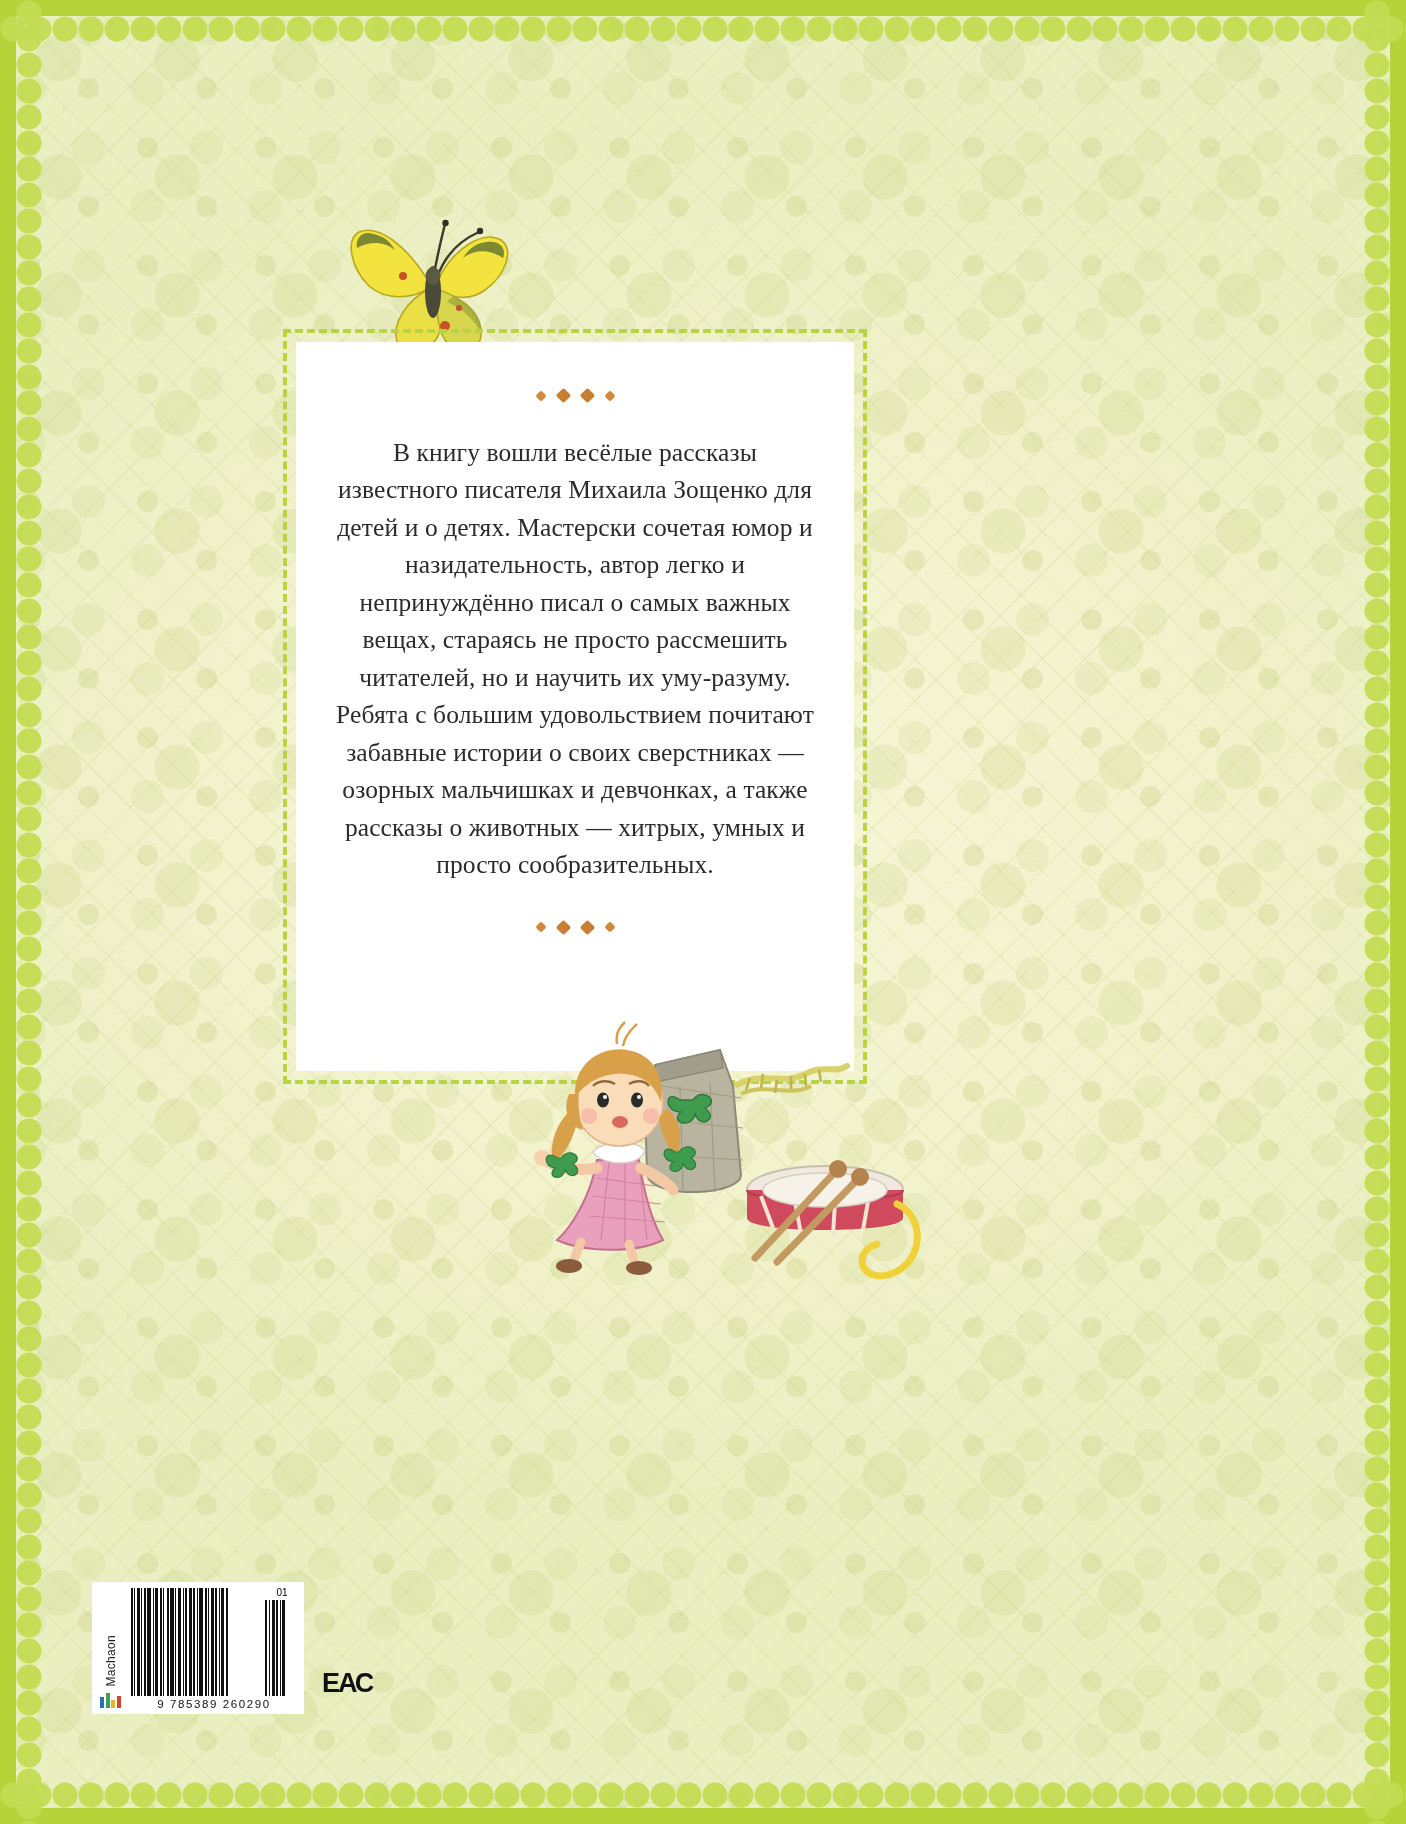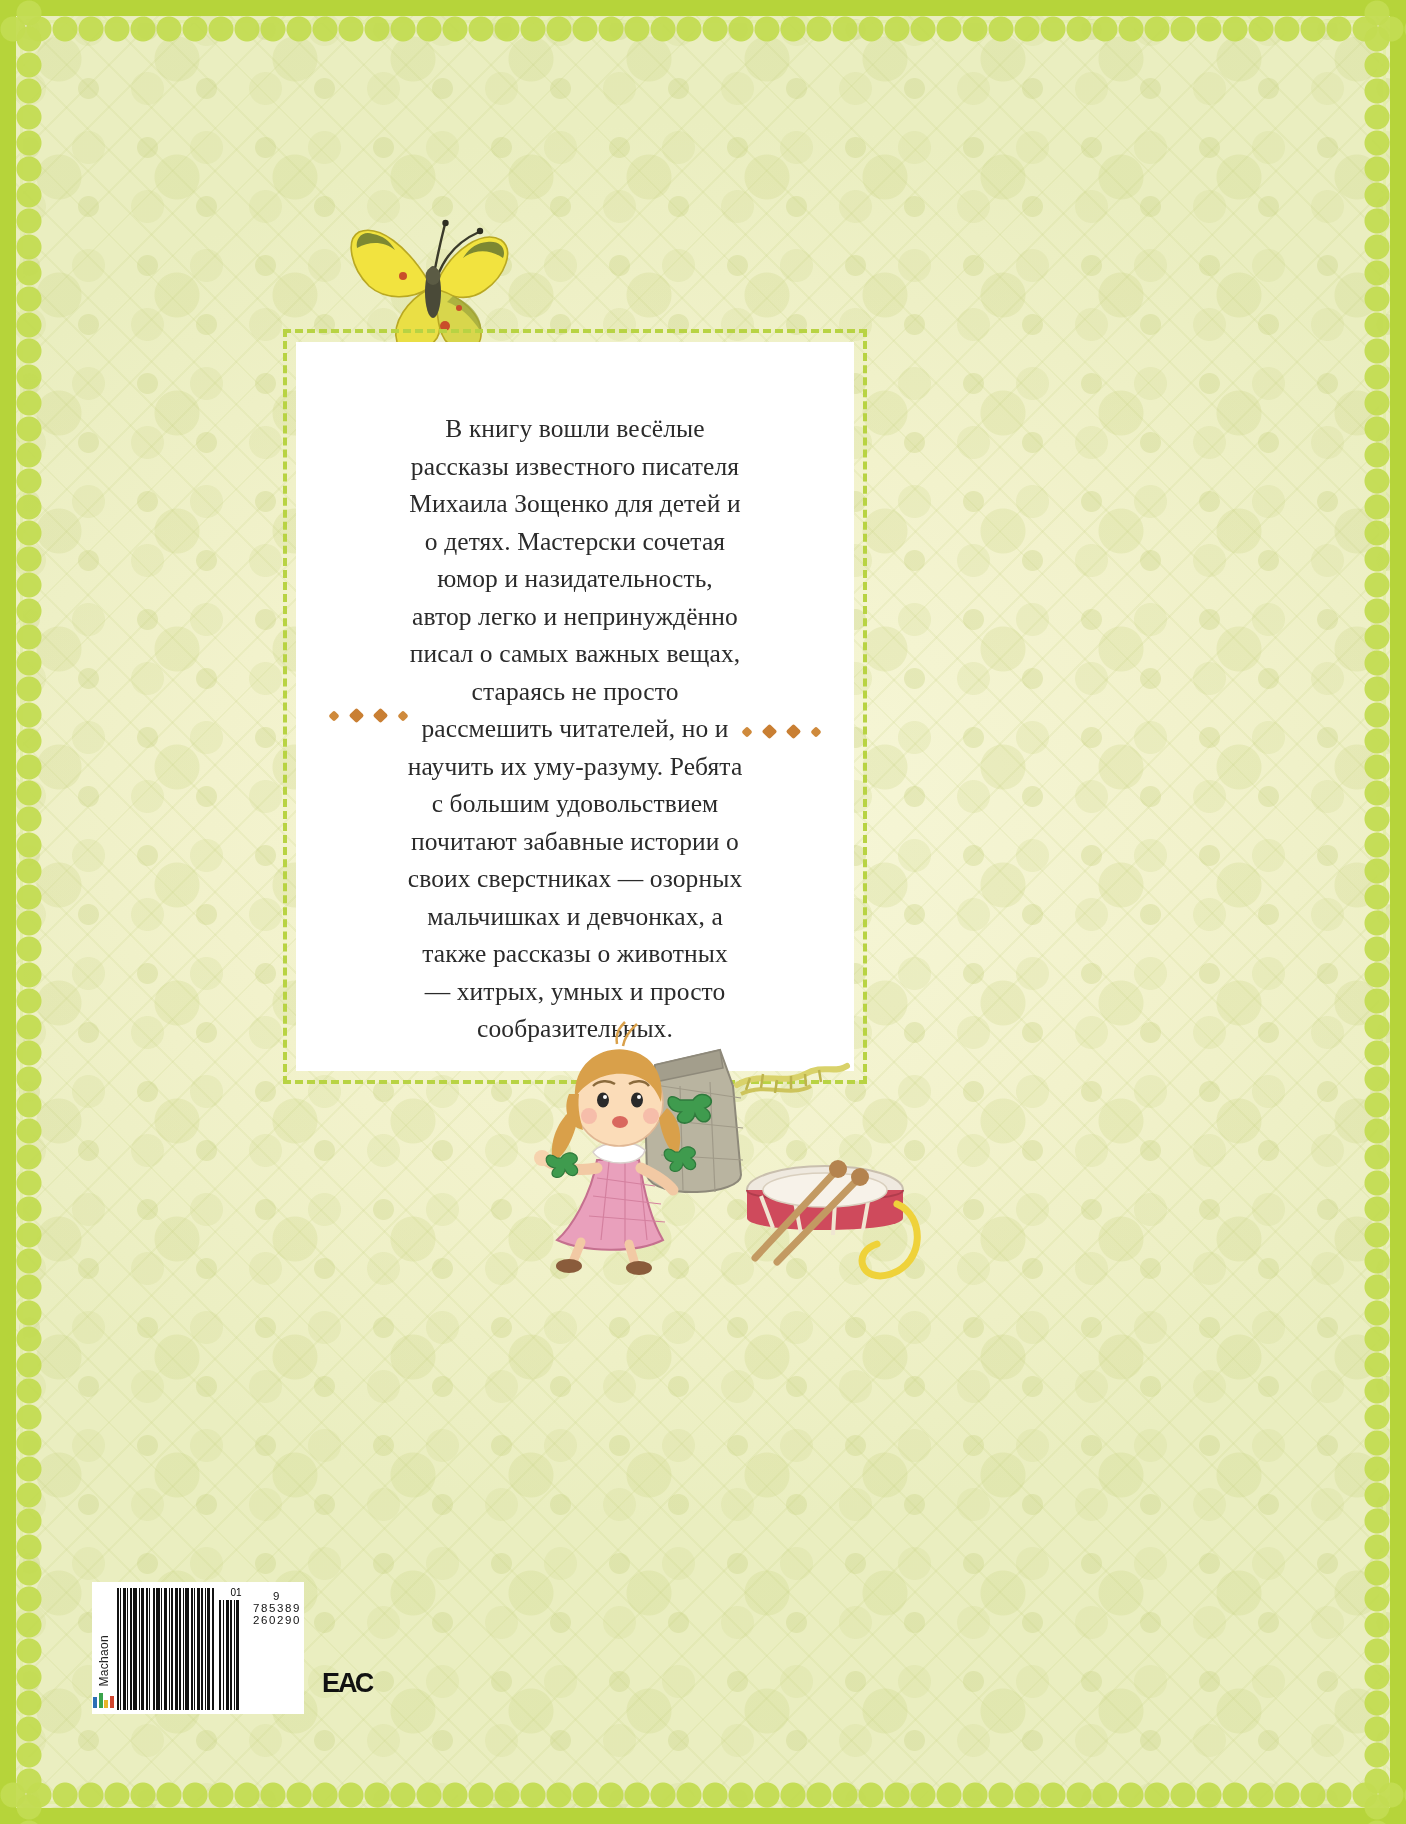--- a/index.html
+++ b/index.html
@@ -94,21 +94,21 @@
     box-sizing: border-box;
     padding: 9px;
   }
   .blurb-panel {
     width: 100%;
     height: 100%;
     background: #ffffff;
     box-sizing: border-box;
     padding: 42px 34px 30px 34px;
     display: flex;
-    flex-direction: row;
+    flex-direction: column;
     align-items: center;
     justify-content: flex-start;
   }
   .diamond-row {
     display: flex;
     align-items: center;
     gap: 13px;
     color: #c8772e;
     font-size: 17px;
     line-height: 1;
@@ -194,21 +194,22 @@
     align-items: flex-end;
     gap: 1.5px;
   }
   .publisher-logo i {
     display: block;
     width: 4px;
   }
   .bc-main {
     flex: 1;
     display: flex;
-    padding: 5px 20px 3px 0;
+    flex-direction: column;
+    padding: 5px 4px 3px 0;
     box-sizing: border-box;
   }
   .bc-top {
     flex: 1;
     display: flex;
     align-items: stretch;
   }
   .bars {
     flex: 1;
     display: flex;

